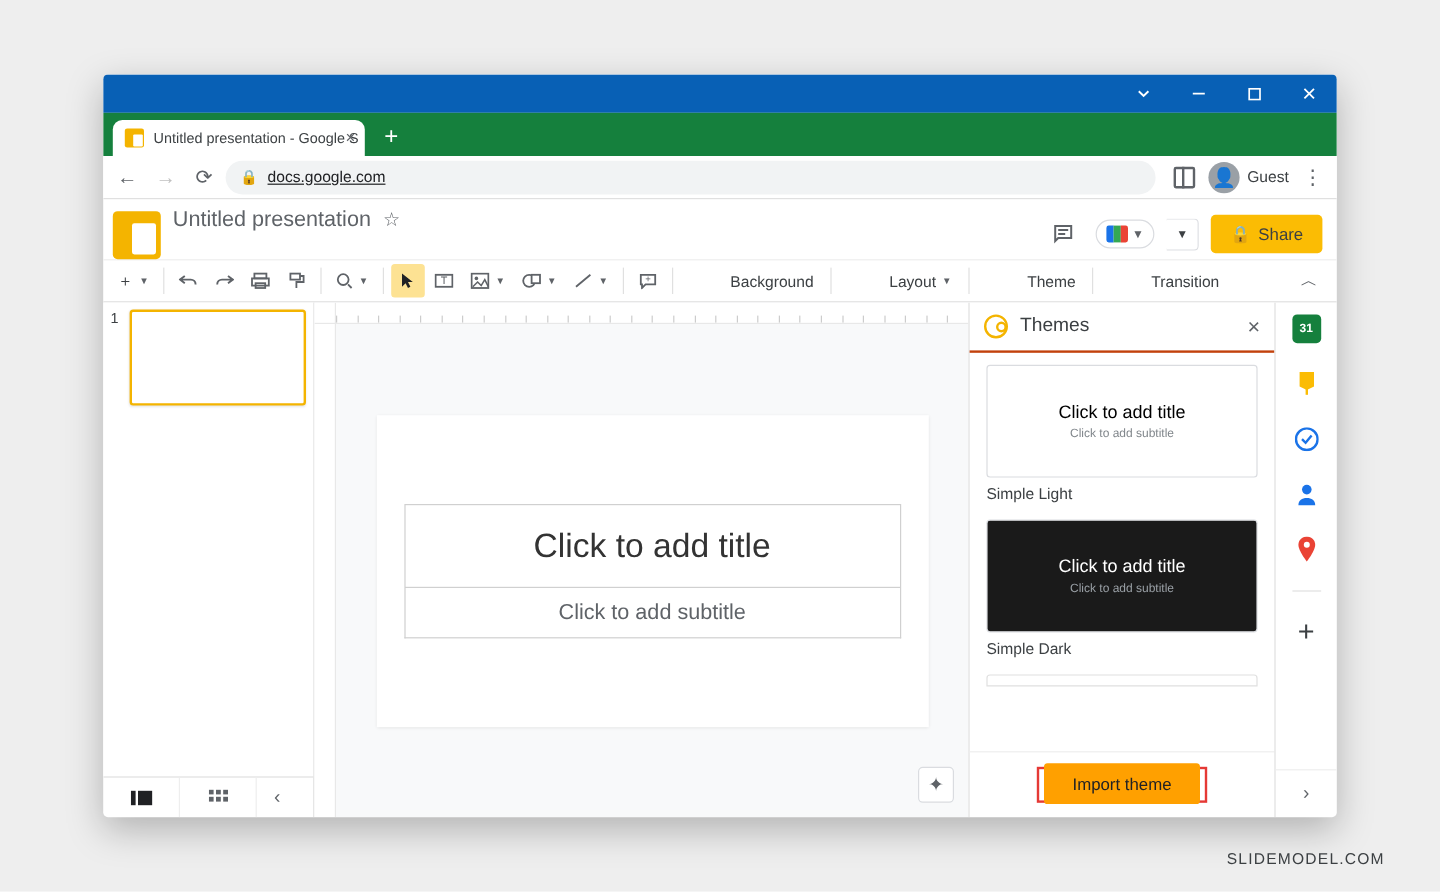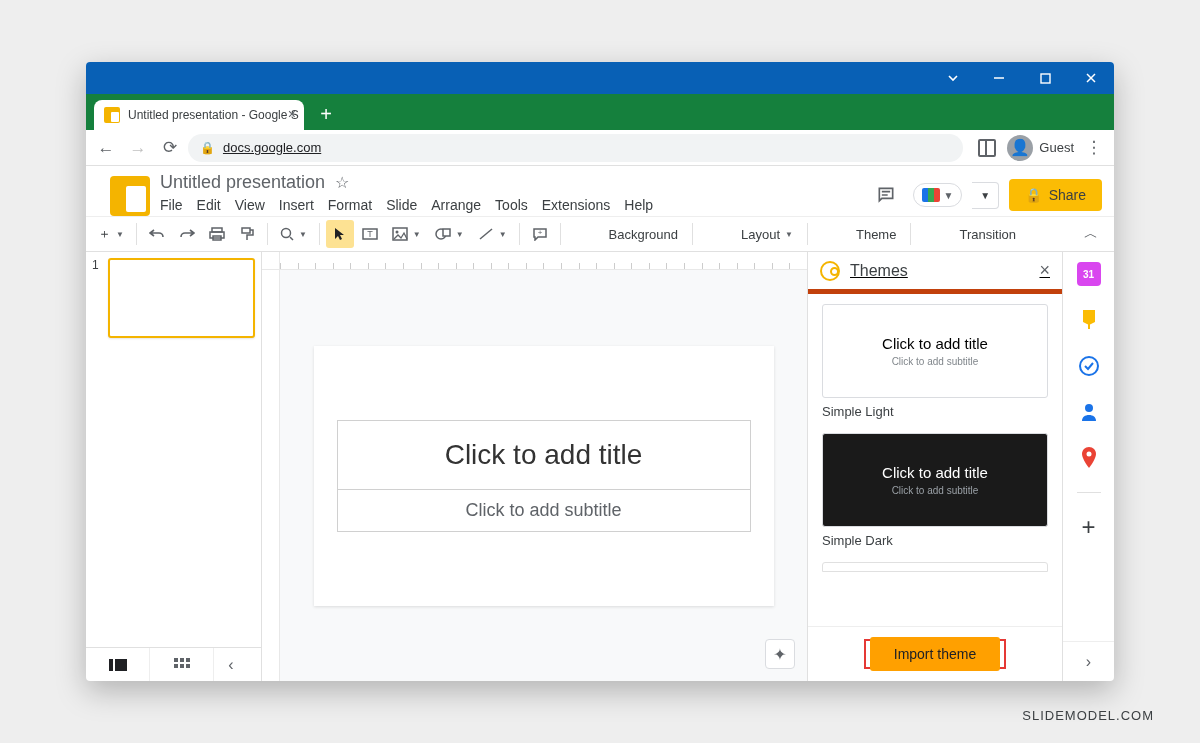--- a/index.html
+++ b/index.html
@@ -99,21 +99,21 @@
     color:#3c4043; font-size:13px;
   }
   .guest-pill .avatar-circle{ width:26px;height:26px;border-radius:50%;background:#9aa0a6;display:flex;align-items:center;justify-content:center;color:#fff;font-size:16px;}
   .sq-icon{width:18px;height:18px;border:2px solid #5f6368;border-radius:2px;position:relative;}
   .sq-icon::after{content:"";position:absolute;left:-2px;top:-2px;bottom:-2px;width:7px;border-right:2px solid #5f6368;}
 
   
   .app-header {
     display:flex;
     align-items:flex-start;
-    padding:6px 12px 0 24px;
+    padding:6px 12px 0 8px;
     border-bottom: none;
   }
   .app-logo {
     width:40px;height:40px;
     background:#f4b400;border-radius:4px;position:relative;
     margin-right:10px;flex:0 0 40px;
     margin-top:4px;
   }
   .app-logo::after{content:"";position:absolute;right:4px;bottom:4px;width:20px;height:26px;background:#fff;border-radius:2px;}
   .header-mid{ flex:1; }
@@ -165,21 +165,21 @@
   .explore-fab{position:absolute;right:12px;bottom:12px;width:30px;height:30px;border:1px solid #dadce0;border-radius:4px;background:#fff;display:flex;align-items:center;justify-content:center;color:#5f6368;font-size:16px;}
 
   
   .view-bar{height:34px;border-top:1px solid #e0e0e0;display:flex;align-items:center;}
   .view-btn{width:64px;height:34px;display:flex;align-items:center;justify-content:center;color:#5f6368;font-size:16px;border-right:1px solid #eee;}
   .view-btn.active{color:#202124;}
   .view-collapse{width:34px;display:flex;align-items:center;justify-content:center;color:#5f6368;}
 
   
   .themes-panel{width:255px;border-left:1px solid #e0e0e0;display:flex;flex-direction:column;background:#fff;}
-  .tp-header{height:42px;display:flex;align-items:center;padding:0 12px;border-bottom:5px solid #c2410c;gap:10px;text-decoration:underline;}
+  .tp-header{height:42px;display:flex;align-items:center;padding:0 12px;border-bottom:2px solid #c2410c;gap:10px;}
   .tp-header .pal-icon{width:20px;height:20px;border:2px solid #f4b400;border-radius:50%;position:relative;}
   .tp-header .pal-icon::after{content:"";position:absolute;right:-1px;bottom:3px;width:5px;height:5px;border-radius:50%;background:#fff;border:2px solid #f4b400;}
   .tp-title{font-size:16px;color:#3c4043;flex:1;}
   .tp-close{color:#5f6368;font-size:18px;}
   .tp-section{padding:10px 14px;border-bottom:1px solid #eee;display:flex;justify-content:space-between;font-size:13px;color:#5f6368;}
   .tp-scroll{flex:1;overflow-y:auto;padding:10px 14px;}
   .theme-card{border:1px solid #dadce0;border-radius:3px;padding:30px 10px;text-align:center;margin-bottom:6px;}
   .theme-card.dark{background:#1a1a1a;color:#fff;}
   .theme-card .tc-title{font-size:15px;}
   .theme-card .tc-sub{font-size:10px;color:#80868b;margin-top:4px;}
@@ -254,32 +254,20 @@
     </div>
   </div>
 
   <div class="app-header">
     <div class="app-logo"></div>
     <div class="header-mid">
       <div class="doc-title-row">
         <span class="doc-title">Untitled presentation</span>
         <span class="star-btn">☆</span>
       </div>
-      <div class="menubar">
-        <span>File</span>
-        <span>Edit</span>
-        <span>View</span>
-        <span>Insert</span>
-        <span>Format</span>
-        <span>Slide</span>
-        <span>Arrange</span>
-        <span>Tools</span>
-        <span>Extensions</span>
-        <span>Help</span>
-      </div>
     </div>
     <div class="header-right">
       <div class="icon-round" style="color:#5f6368;">
         <svg width="20" height="20" viewBox="0 0 24 24">
             <path fill="none" stroke="#5f6368" stroke-width="2" d="M4 4h16v12H7l-3 3z"></path>
             <line x1="7" y1="8" x2="17" y2="8" stroke="#5f6368" stroke-width="2"></line>
             <line x1="7" y1="12" x2="14" y2="12" stroke="#5f6368" stroke-width="2"></line>
           </svg>
       </div>
       <div class="meet-pill">
@@ -494,21 +482,21 @@
       <div class="tp-footer">
         <span class="import-highlight">
           <span class="import-btn">
             <span>Import theme</span>
           </span>
         </span>
       </div>
     </div>
 
     <div class="right-rail">
-      <div class="rail-icon" style="background:#d946ef;color:#fff;border-radius:4px;font-size:10px;font-weight:bold;">31</div>
+      <div class="rail-icon" style="background:#15803d;color:#fff;border-radius:4px;font-size:10px;font-weight:bold;">31</div>
       <div class="rail-icon">
           <svg width="18" height="22" viewBox="0 0 18 22">
             <path d="M3 1h12v12l-6 3-6-3z" fill="#fbbc04"></path>
             <rect x="8" y="15" width="2" height="5" fill="#fbbc04"></rect>
           </svg>
         </div>
       <div class="rail-icon">
           <svg width="20" height="20" viewBox="0 0 20 20">
             <circle cx="10" cy="10" r="9" fill="none" stroke="#1a73e8" stroke-width="2"></circle>
             <path d="M6 10l3 3 5-6" stroke="#1a73e8" stroke-width="2" fill="none"></path>

